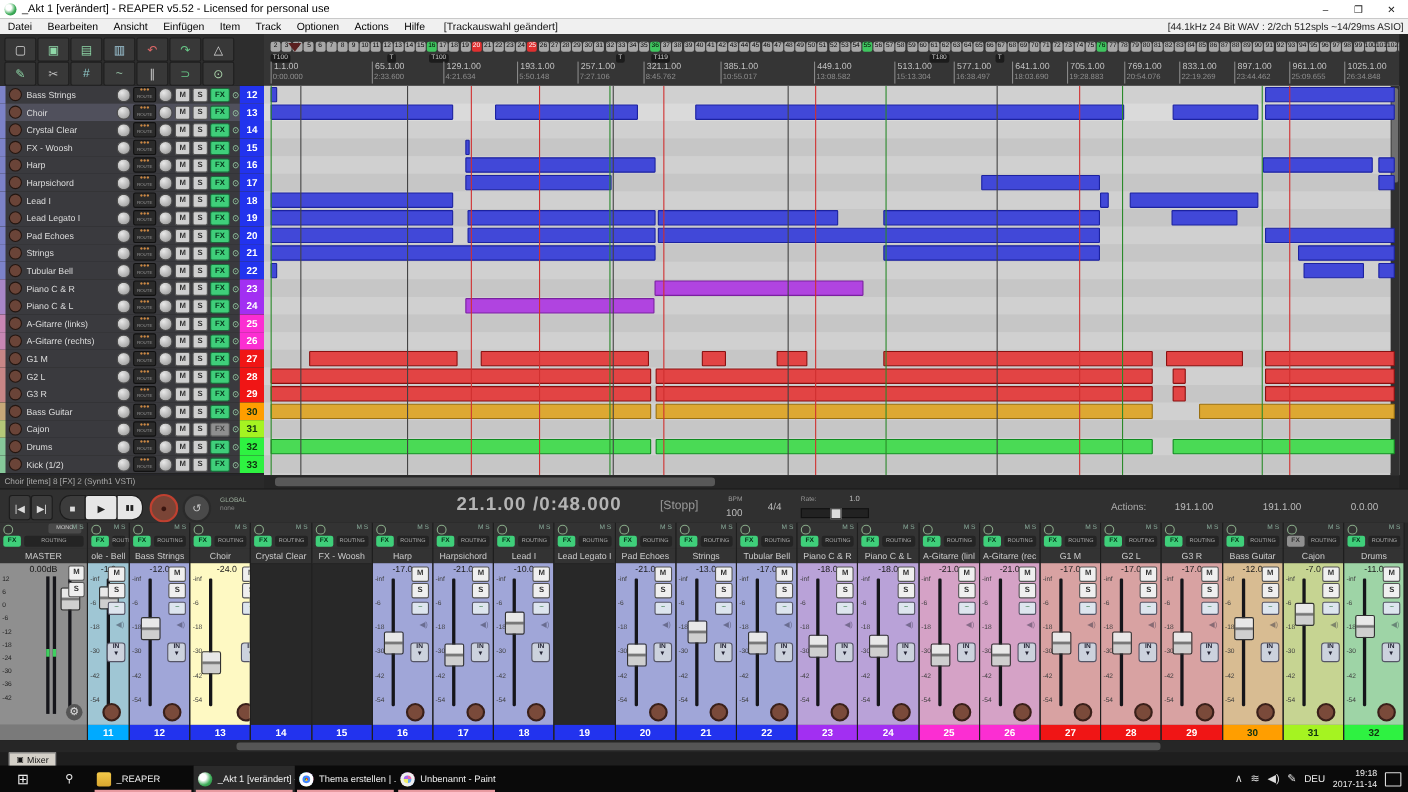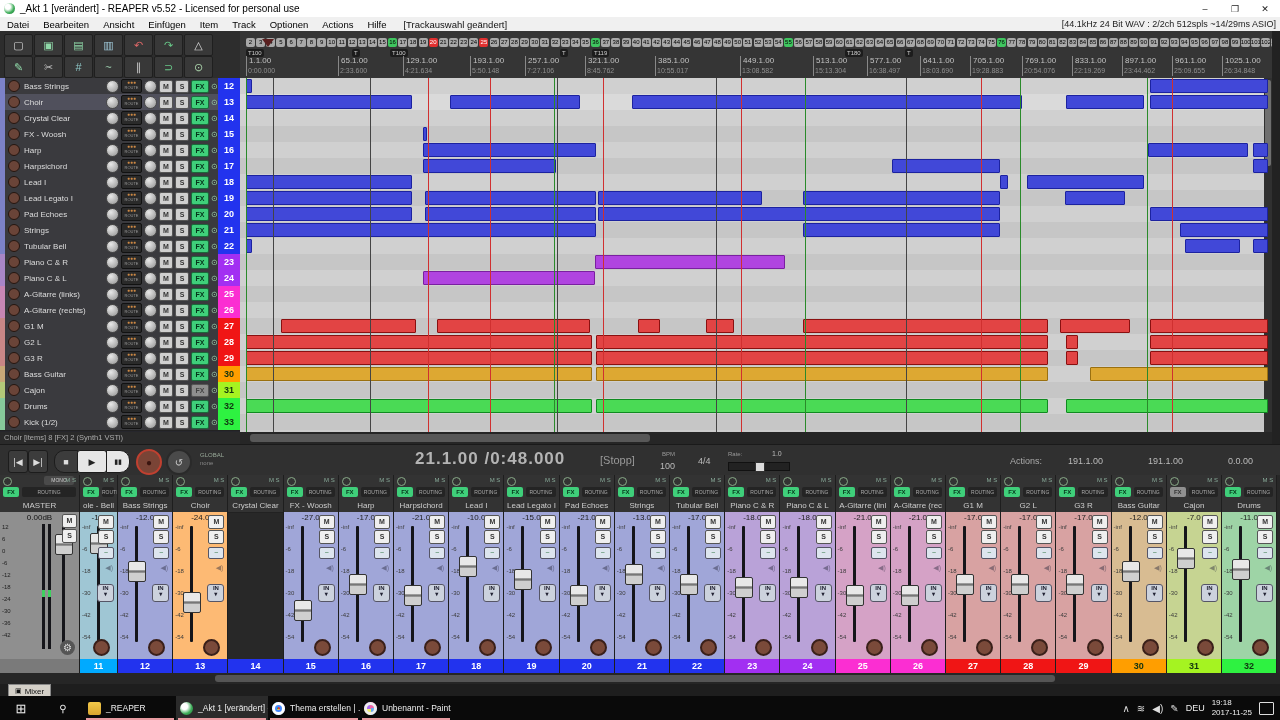--- a/index.html
+++ b/index.html
@@ -131,21 +131,21 @@
   
   #taskbar{left:0;top:696px;width:1280px;height:24px;background:#0a0a0a;color:#eee;display:flex;align-items:center;}
   .tkbtn{height:24px;display:flex;align-items:center;justify-content:center;width:42px;font-size:13px;color:#eee;}
   .tkapp{position:relative;height:24px;width:92px;display:flex;align-items:center;gap:5px;padding:0 4px;
          box-sizing:border-box;font-size:8.5px;color:#eee;white-space:nowrap;overflow:hidden;}
   .tkapp .ul{position:absolute;left:2px;right:2px;bottom:0;height:2px;background:#e89aa0;}
   .tkapp.active{background:#2b2b2b;}
   .appico{width:13px;height:13px;flex:none;border-radius:2px;}
   #tray{position:absolute;right:0;top:696px;height:24px;display:flex;align-items:center;gap:7px;padding-right:6px;
         color:#eee;font-size:9px;}
-  #clock{ text-align:left;font-size:8px;line-height:10px;}
+  #clock{ text-align:right;font-size:8px;line-height:10px;}
   .trayico{font-size:10px;color:#ddd;}
   .notif{width:13px;height:11px;border:1px solid #ddd;border-radius:1px;}
 </style>
 </head>
 <body>
 
 <div class="abs" id="titlebar">
   <div id="appicon"></div>
   <span>_Akt 1 [verändert] - REAPER v5.52 - Licensed for personal use</span>
   <div id="wincontrols">
@@ -942,21 +942,21 @@
         <div class="snum" style="background: rgb(34, 51, 238); color: rgb(255, 255, 255);">12</div>
       </div>
       <div class="strip" style="left: 173.2px; width: 55.2px;">
         <div class="shead">
           <div class="spower"></div>
           <div class="sms">M S</div>
           <div class="sfx">FX</div>
           <div class="srout">ROUTING</div>
         </div>
         <div class="sname">Choir</div>
-        <div class="sbody" style="background: #fdba74;">
+        <div class="sbody" style="background: #fef9c3; padding-left: 12px;">
           <div class="sdb">-24.0</div>
           <div class="sscale" style="top: 12px;">-inf</div>
           <div class="sscale" style="top: 34px;">-6</div>
           <div class="sscale" style="top: 56px;">-18</div>
           <div class="sscale" style="top: 78px;">-30</div>
           <div class="sscale" style="top: 100px;">-42</div>
           <div class="sscale" style="top: 122px;">-54</div>
           <div class="sgroove" style="left: 17px; top: 14px; height: 116px;"></div>
           <div class="sthumb" style="left: 10px; top: 80.4px;"></div>
           <div class="smbtn" style="right: 3px; top: 3px;">M</div>
@@ -982,40 +982,20 @@
         <div class="snum" style="background: rgb(34, 51, 238); color: rgb(255, 255, 255);">14</div>
       </div>
       <div class="strip" style="left: 283.6px; width: 55.2px;">
         <div class="shead">
           <div class="spower"></div>
           <div class="sms">M S</div>
           <div class="sfx">FX</div>
           <div class="srout">ROUTING</div>
         </div>
         <div class="sname">FX - Woosh</div>
-        <div class="sbody" style="background: rgb(160, 166, 216);">
-          <div class="sdb">-27.0</div>
-          <div class="sscale" style="top: 12px;">-inf</div>
-          <div class="sscale" style="top: 34px;">-6</div>
-          <div class="sscale" style="top: 56px;">-18</div>
-          <div class="sscale" style="top: 78px;">-30</div>
-          <div class="sscale" style="top: 100px;">-42</div>
-          <div class="sscale" style="top: 122px;">-54</div>
-          <div class="sgroove" style="left: 17px; top: 14px; height: 116px;"></div>
-          <div class="sthumb" style="left: 10px; top: 88.2px;"></div>
-          <div class="smbtn" style="right: 3px; top: 3px;">M</div>
-          <div class="smbtn" style="right: 3px; top: 18px;">S</div>
-          <div class="strim" style="right: 3px; top: 35px;">~</div>
-          <div class="sspk" style="right: 4px; top: 52px;">◀)</div>
-          <div class="sin" style="right: 3px; top: 72px;">
-            <div>IN</div>
-            <div style="font-size: 6px; line-height: 5px;">▾</div>
-          </div>
-          <div class="srec"></div>
-        </div>
         <div class="snum" style="background: rgb(34, 51, 238); color: rgb(255, 255, 255);">15</div>
       </div>
       <div class="strip" style="left: 338.8px; width: 55.2px;">
         <div class="shead">
           <div class="spower"></div>
           <div class="sms">M S</div>
           <div class="sfx">FX</div>
           <div class="srout">ROUTING</div>
         </div>
         <div class="sname">Harp</div>
@@ -1102,40 +1082,20 @@
         <div class="snum" style="background: rgb(34, 51, 238); color: rgb(255, 255, 255);">18</div>
       </div>
       <div class="strip" style="left: 504.4px; width: 55.2px;">
         <div class="shead">
           <div class="spower"></div>
           <div class="sms">M S</div>
           <div class="sfx">FX</div>
           <div class="srout">ROUTING</div>
         </div>
         <div class="sname">Lead Legato I</div>
-        <div class="sbody" style="background: rgb(160, 166, 216);">
-          <div class="sdb">-15.0</div>
-          <div class="sscale" style="top: 12px;">-inf</div>
-          <div class="sscale" style="top: 34px;">-6</div>
-          <div class="sscale" style="top: 56px;">-18</div>
-          <div class="sscale" style="top: 78px;">-30</div>
-          <div class="sscale" style="top: 100px;">-42</div>
-          <div class="sscale" style="top: 122px;">-54</div>
-          <div class="sgroove" style="left: 17px; top: 14px; height: 116px;"></div>
-          <div class="sthumb" style="left: 10px; top: 57px;"></div>
-          <div class="smbtn" style="right: 3px; top: 3px;">M</div>
-          <div class="smbtn" style="right: 3px; top: 18px;">S</div>
-          <div class="strim" style="right: 3px; top: 35px;">~</div>
-          <div class="sspk" style="right: 4px; top: 52px;">◀)</div>
-          <div class="sin" style="right: 3px; top: 72px;">
-            <div>IN</div>
-            <div style="font-size: 6px; line-height: 5px;">▾</div>
-          </div>
-          <div class="srec"></div>
-        </div>
         <div class="snum" style="background: rgb(34, 51, 238); color: rgb(255, 255, 255);">19</div>
       </div>
       <div class="strip" style="left: 559.6px; width: 55.2px;">
         <div class="shead">
           <div class="spower"></div>
           <div class="sms">M S</div>
           <div class="sfx">FX</div>
           <div class="srout">ROUTING</div>
         </div>
         <div class="sname">Pad Echoes</div>
@@ -1562,16 +1522,16 @@
 <div id="tray">
   <span id="trayicons" style="display:flex;gap:7px">
       <div class="trayico">∧</div>
       <div class="trayico">≋</div>
       <div class="trayico">◀)</div>
       <div class="trayico">✎</div>
     </span>
   <span>DEU</span>
   <div id="clock">
     <div>19:18</div>
-    <div>2017-11-25</div>
+    <div>2017-11-14</div>
   </div>
   <div class="notif"></div>
 </div>
 
 </body></html>

